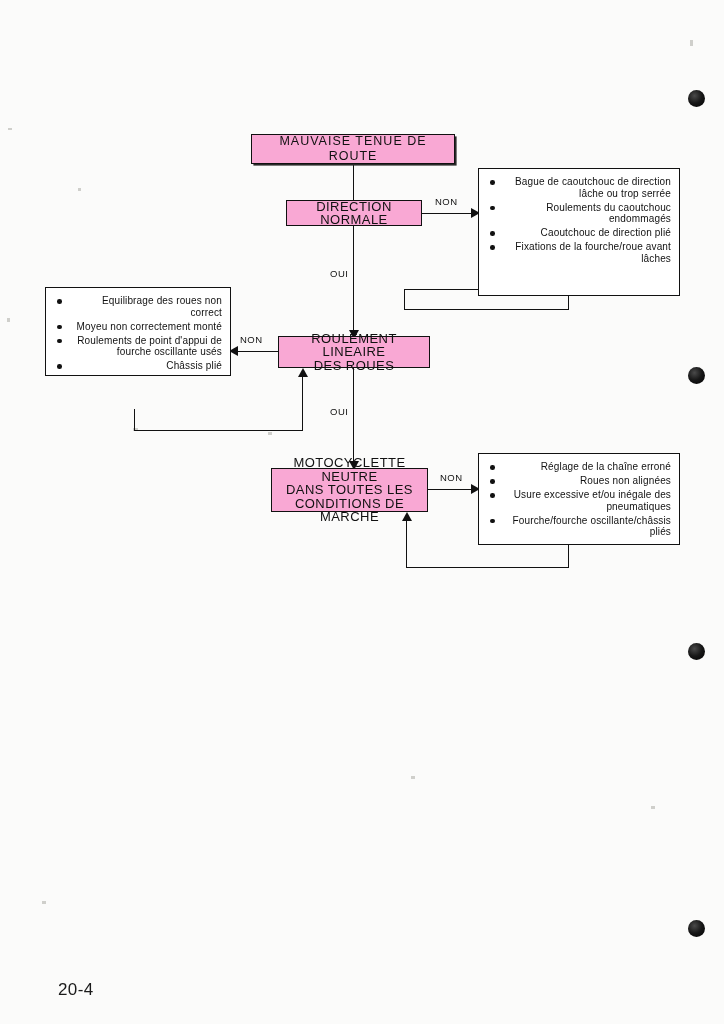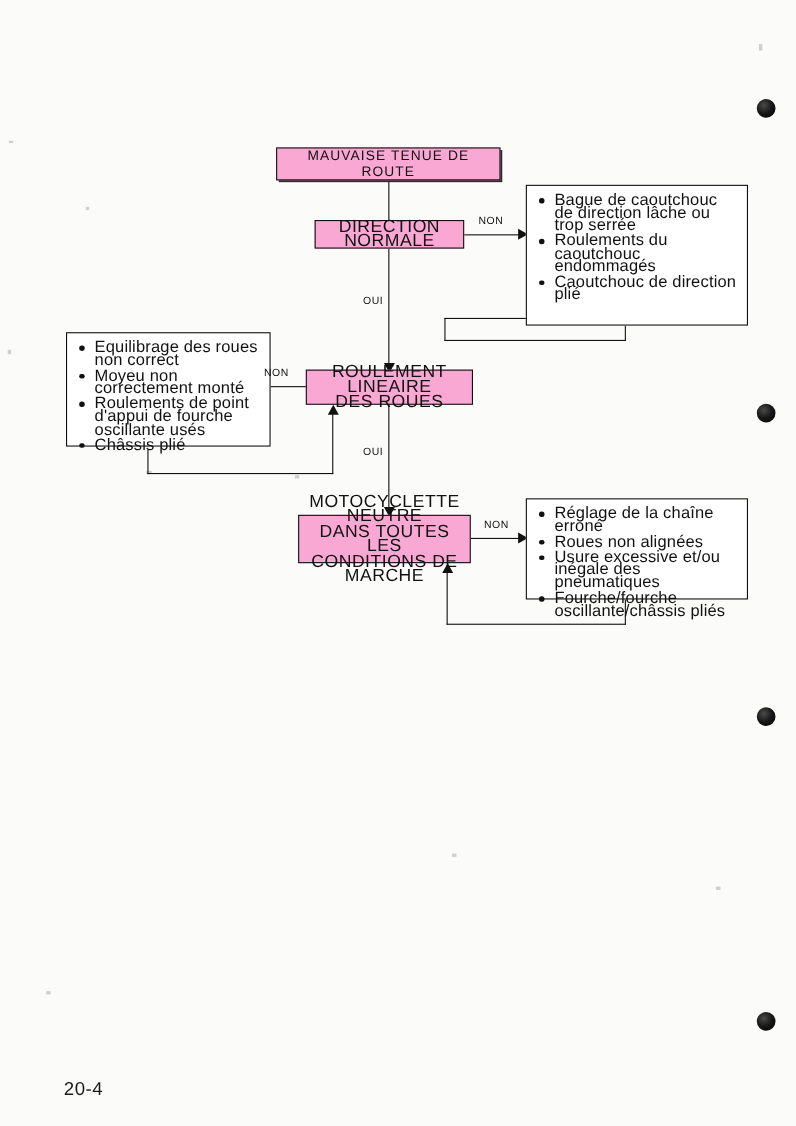--- a/index.html
+++ b/index.html
@@ -29,21 +29,21 @@
     align-items: center;
     justify-content: center;
     text-align: center;
     z-index: 5;
   }
   .box .inner {
     width: 100%;
     padding: 0 6px;
   }
   .decision-text {
-    font-size: 16px;
+    font-size: 13px;
     letter-spacing: 0.45px;
     line-height: 13.5px;
     color: #111;
     white-space: pre-line;
   }
   .title-text {
     font-size: 12.5px;
     letter-spacing: 1.0px;
     line-height: 15px;
     color: #111;
@@ -65,24 +65,25 @@
   }
   .listbox ul {
     list-style: none;
     margin: 0;
     padding: 7px 8px 7px 10px;
   }
   .listbox li {
     position: relative;
     padding-left: 15px;
     margin-bottom: 2.5px;
-    font-size: 15px;
+    font-size: 10px;
     line-height: 11.6px;
     letter-spacing: 0.15px;
     color: #111;
+    text-align: right;
   }
   .listbox li:last-child { margin-bottom: 0; }
   .listbox li::before {
     content: "";
     position: absolute;
     left: 1px;
     top: 4px;
     width: 4.6px;
     height: 4.6px;
     border-radius: 50%;
@@ -206,20 +207,21 @@
 
   <div class="vline" style="left:353px;top:226px;height:110px;"></div>
   <div class="arrow arrow-d" style="left:348.5px;top:330px;"></div>
   <div class="edge-label" style="left:330px;top:268px;">OUI</div>
 
   <div class="listbox" id="causes-direction" style="left:478px;top:168px;width:202px;height:128px;">
     <ul>
       <li>Bague de caoutchouc de direction lâche ou trop serrée</li>
       <li>Roulements du caoutchouc endommagés</li>
       <li>Caoutchouc de direction plié</li>
+      <li>Fixations de la fourche/roue avant lâches</li>
     </ul>
   </div>
 
   <div class="vline" style="left:568px;top:296px;height:14px;"></div>
   <div class="hline" style="left:404px;top:309px;width:165px;"></div>
   <div class="vline" style="left:404px;top:289px;height:21px;"></div>
   <div class="hline" style="left:404px;top:289px;width:276px;"></div>
   <div class="vline" style="left:679px;top:276px;height:14px;"></div>
 
   <div class="box" id="decision-roulement" style="left:278px;top:336px;width:152px;height:32px;">
@@ -230,21 +232,21 @@
   </div>
 
   <div class="hline" style="left:238px;top:351px;width:41px;"></div>
   <div class="arrow arrow-l" style="left:229px;top:346px;"></div>
   <div class="edge-label" style="left:240px;top:334px;">NON</div>
 
   <div class="vline" style="left:353px;top:368px;height:100px;"></div>
   <div class="arrow arrow-d" style="left:348.5px;top:461px;"></div>
   <div class="edge-label" style="left:330px;top:406px;">OUI</div>
 
-  <div class="listbox" id="causes-roues" style="left:45px;top:302px;width:186px;height:104px;margin-left:15px;">
+  <div class="listbox" id="causes-roues" style="left:45px;top:287px;width:186px;height:89px;">
     <ul>
       <li>Equilibrage des roues non correct</li>
       <li>Moyeu non correctement monté</li>
       <li>Roulements de point d'appui de fourche oscillante usés</li>
       <li>Châssis plié</li>
     </ul>
   </div>
 
   <div class="vline" style="left:134px;top:409px;height:22px;"></div>
   <div class="hline" style="left:134px;top:430px;width:169px;"></div>

